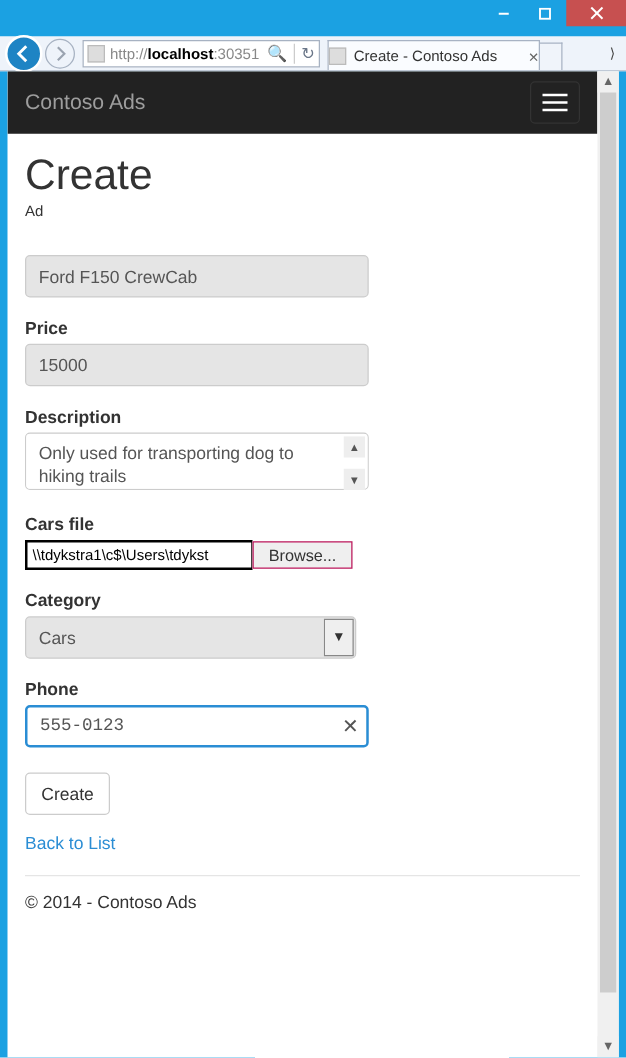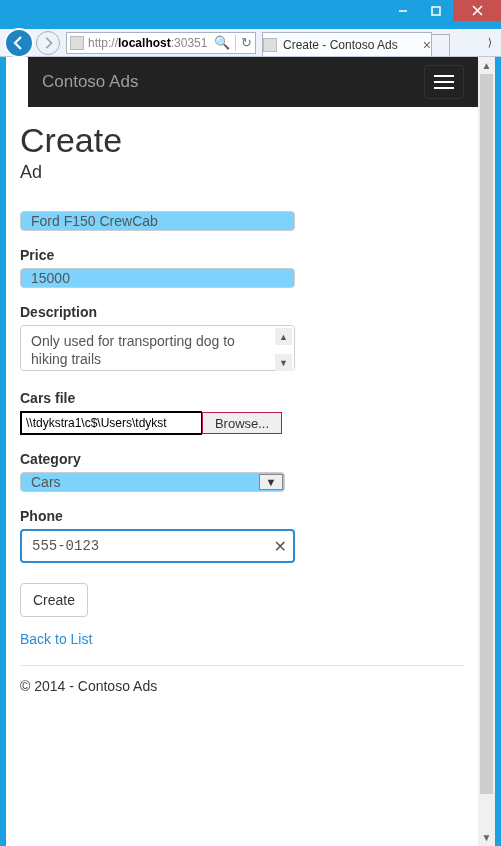--- a/index.html
+++ b/index.html
@@ -112,45 +112,44 @@
     }
     .content { margin-right:17px; height:100%; overflow:hidden; }
 
     
     .appbar {
       height: 50px;
       background:#222;
       display:flex; align-items:center;
       padding: 0 14px;
       color:#9d9d9d;
-      margin-left:22px;
     }
     .brand { font-size: 17px; color:#9d9d9d; }
     .hamburger {
       margin-left:auto;
       width:40px; height:34px;
       border:1px solid #333; border-radius:4px;
       display:flex; flex-direction:column;
       align-items:center; justify-content:center; gap:4px;
     }
     .hamburger span { width:20px; height:2px; background:#fff; }
 
     .page { padding: 14px; color:#333; }
     h1.page-title { font-size: 34px; font-weight:400; color:#333; margin-bottom:2px; }
-    .subtitle { font-size: 18px; color:#333; margin-bottom:28px; }
+    .subtitle { font-size: 12px; color:#333; margin-bottom:28px; }
 
     .form-group { margin-bottom: 16px; }
     .form-group label {
       display:block; font-weight:700; font-size:14px; margin-bottom:5px;
     }
     .text-input, .select-input {
-      height:20px; width:275px;
+      height:34px; width:275px;
       border:1px solid #ccc; border-radius:4px;
       padding: 0 10px; font-size:14px; color:#555;
-      background:#7dd3fc;
+      background:#e5e5e5;
       outline:none;
     }
     .textarea-wrap { position:relative; width:275px; }
     .textarea-input {
       width:275px; height:46px;
       border:1px solid #ccc; border-radius:4px;
       padding:6px 26px 6px 10px; font-size:14px; color:#555;
       resize:none; font-family:inherit; line-height:1.3;
     }
     .ta-up, .ta-dn {

